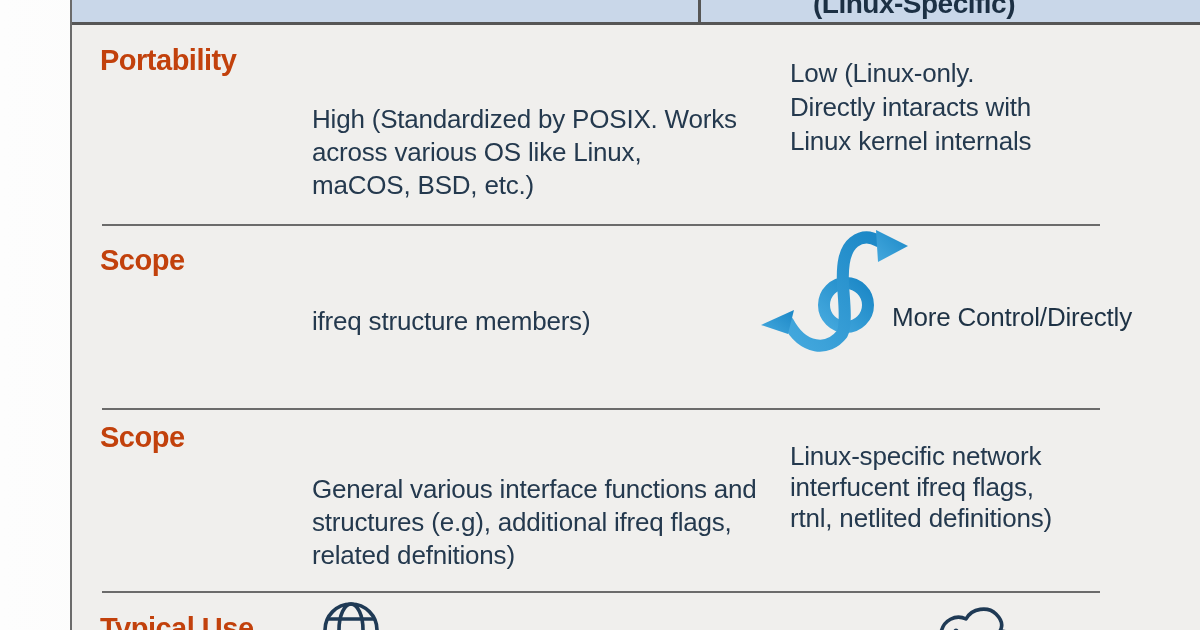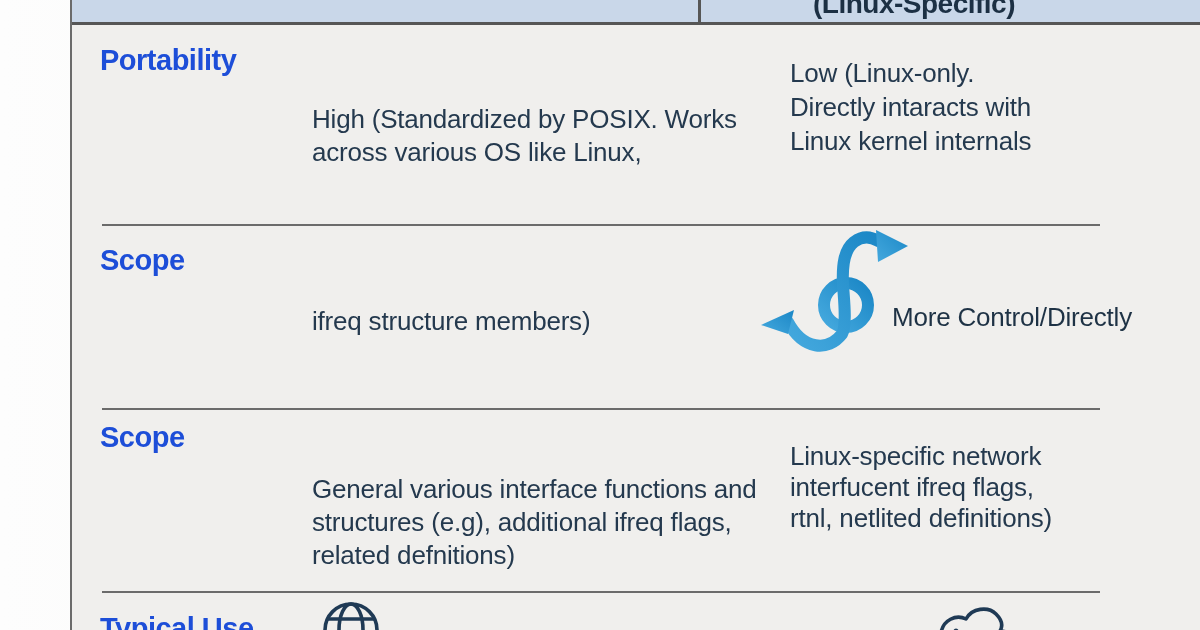--- a/index.html
+++ b/index.html
@@ -36,21 +36,21 @@
   .header-title{
     position:absolute; left:626px; top:-12px; width:432px;
     text-align:center; font-size:28px; font-weight:bold;
     letter-spacing:-0.5px; color:#1c3044; white-space:nowrap;
   }
   .rule{
     position:absolute; left:30px; width:998px; height:2px; background:var(--rule);
   }
   .row-label{
     position:absolute; left:28px;
-    font-size:29px; font-weight:bold; letter-spacing:-0.5px; color:#1d4ed8;
+    font-size:29px; font-weight:bold; letter-spacing:-0.5px; color:#c2410c;
     white-space:nowrap;
   }
   .cell{
     position:absolute; font-size:26px; line-height:33px;
     letter-spacing:-0.2px; color:#24394e; white-space:nowrap;
   }
   .cell.posix{ left:200px;margin-left:40px; }
   .cell.linux{ left:718px; line-height:34px; }
   .bold{ font-weight:normal; }
   .callout-label{
@@ -71,20 +71,21 @@
   <div class="header-title">(Linux-Specific)</div>
 
   <div class="rule" style="top:224px"></div>
   <div class="rule" style="top:408px"></div>
   <div class="rule" style="top:591px"></div>
 
   <div class="row-label" style="top:44px">Portability</div>
   <div class="cell posix" style="top:103px">
     <div>High (Standardized by POSIX. Works</div>
     <div>across various OS like Linux,</div>
+    <div>maCOS, BSD, etc.)</div>
   </div>
   <div class="cell linux" style="top:56px">
     <div><span class="bold">Low</span><span> (Linux-only.</span></div>
     <div>Directly intaracts with</div>
     <div>Linux kernel internals</div>
   </div>
 
   <div class="row-label" style="top:244px">Scope</div>
   <div class="cell posix" style="top:305px">
     <div>ifreq structure members)</div>

